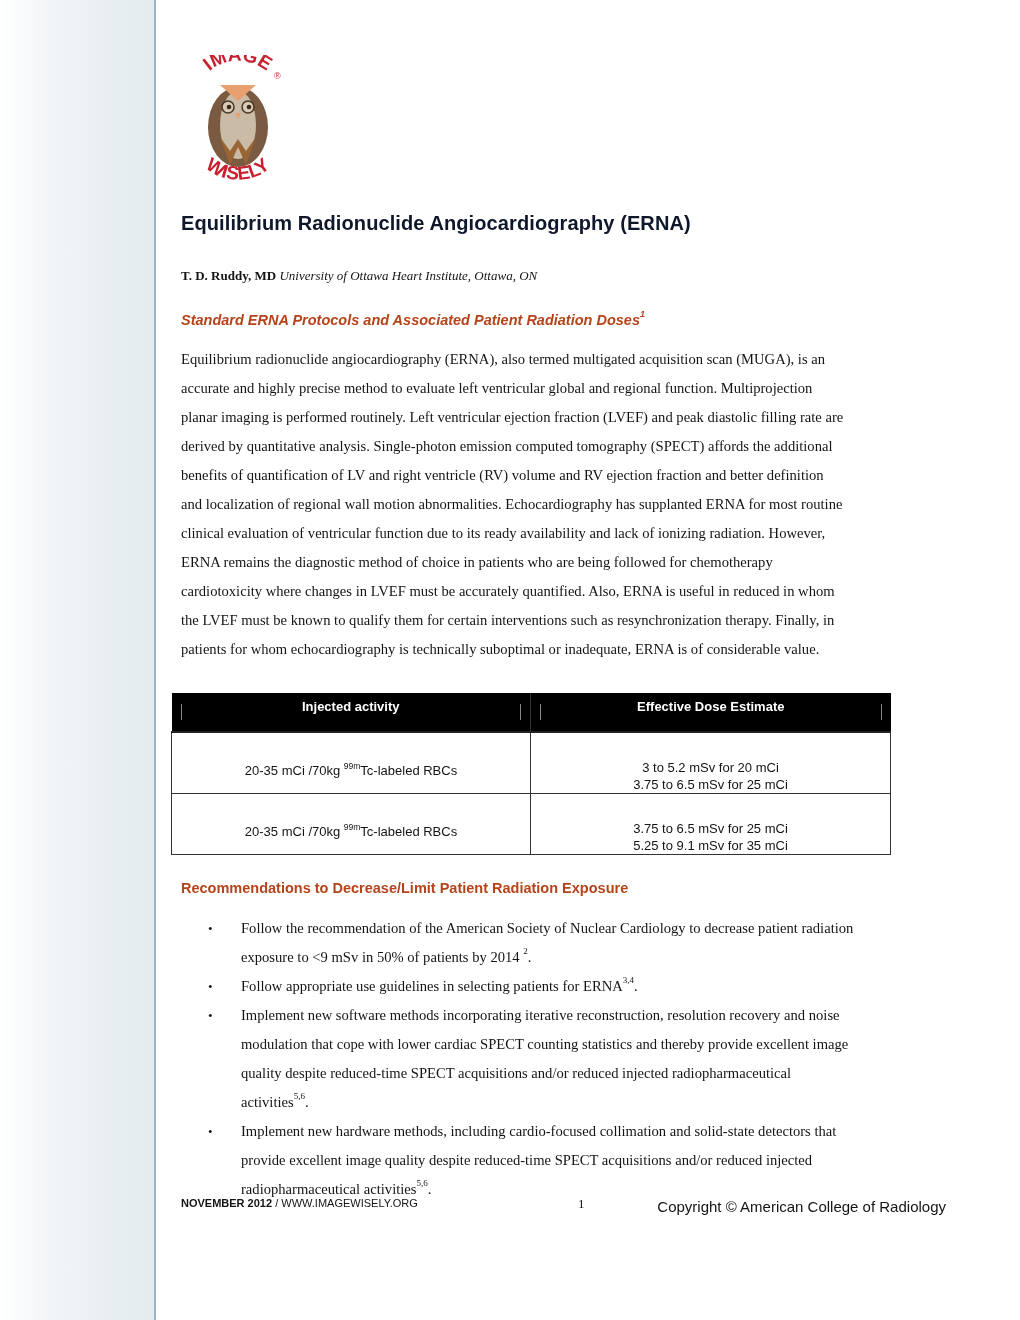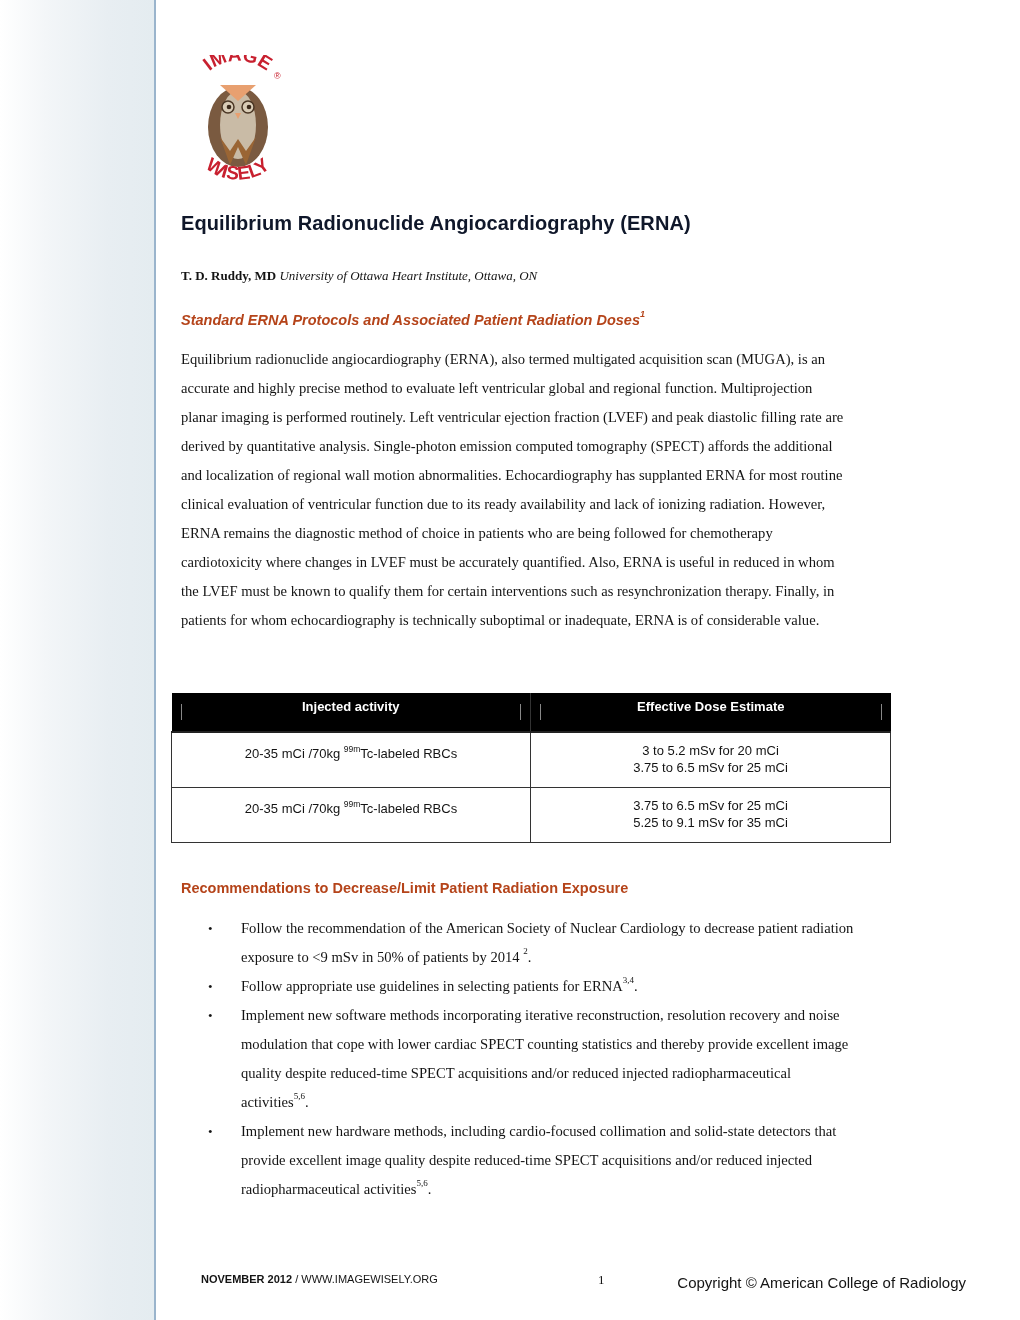--- a/index.html
+++ b/index.html
@@ -52,38 +52,38 @@
       border-bottom: 2px solid #222;
     }
     .dose-table th .bar-l, .dose-table th .bar-r {
       position: absolute; top: 11px; width: 1px; height: 16px; background: #888;
     }
     .dose-table th .bar-l { left: 9px; }
     .dose-table th .bar-r { right: 9px; }
     .dose-table th:first-child { width: 359px; border-right: 1px solid #333; }
     .dose-table td {
       border: 1px solid #333; text-align: center; vertical-align: top;
-      height: 55px; padding-top: 9px; line-height: 17px;
+      height: 55px; padding-top: 26px; line-height: 17px;
     }
     .dose-table sup { font-size: 8.5px; position: relative; top: -1px; }
 
     .rec-list {
       position: absolute; left: 181px; top: 914px; width: 775px;
       list-style: none; font-size: 14.6px; line-height: 29px; color: #141414;
     }
     .rec-list li { position: relative; padding-left: 60px; }
     .rec-list li .bullet {
       position: absolute; left: 27px; top: 0; font-size: 13px;
     }
     .rec-list li .line { display: block; white-space: nowrap; }
     .rec-list sup { font-size: 9px; position: relative; top: -2px; line-height: 0; }
 
     .footer {
-      position: absolute; top: 1272px; left: 181px; width: 765px; height: 18px;
-      font-family: "Liberation Sans", sans-serif; font-size: 11px; color: #141414; margin-left: 20px;
+      position: absolute; top: 1196px; left: 181px; width: 765px; height: 18px;
+      font-family: "Liberation Sans", sans-serif; font-size: 11px; color: #141414;
     }
     .footer .left { position: absolute; left: 0; top: 1px; }
     .footer .left b { font-weight: bold; }
     .footer .page-num {
       position: absolute; left: 397px; top: 0; font-family: "Liberation Serif", serif; font-size: 13px;
     }
     .footer .right { position: absolute; right: 0; top: 2px; font-size: 15px; }
   </style>
 </head>
 <body>
@@ -124,20 +124,21 @@
 
 <h2 class="section-heading h1">
   <span>Standard ERNA Protocols and Associated Patient Radiation Doses</span><sup>1</sup>
 </h2>
 
 <div class="paragraph">
   <span>Equilibrium radionuclide angiocardiography (ERNA), also termed multigated acquisition scan (MUGA), is an</span>
   <span>accurate and highly precise method to evaluate left ventricular global and regional function. Multiprojection</span>
   <span>planar imaging is performed routinely. Left ventricular ejection fraction (LVEF) and peak diastolic filling rate are</span>
   <span>derived by quantitative analysis. Single-photon emission computed tomography (SPECT) affords the additional</span>
+  <span>benefits of quantification of LV and right ventricle (RV) volume and RV ejection fraction and better definition</span>
   <span>and localization of regional wall motion abnormalities. Echocardiography has supplanted ERNA for most routine</span>
   <span>clinical evaluation of ventricular function due to its ready availability and lack of ionizing radiation. However,</span>
   <span>ERNA remains the diagnostic method of choice in patients who are being followed for chemotherapy</span>
   <span>cardiotoxicity where changes in LVEF must be accurately quantified. Also, ERNA is useful in reduced in whom</span>
   <span>the LVEF must be known to qualify them for certain interventions such as resynchronization therapy. Finally, in</span>
   <span>patients for whom echocardiography is technically suboptimal or inadequate, ERNA is of considerable value.</span>
 </div>
 
 <table class="dose-table">
   <thead>

